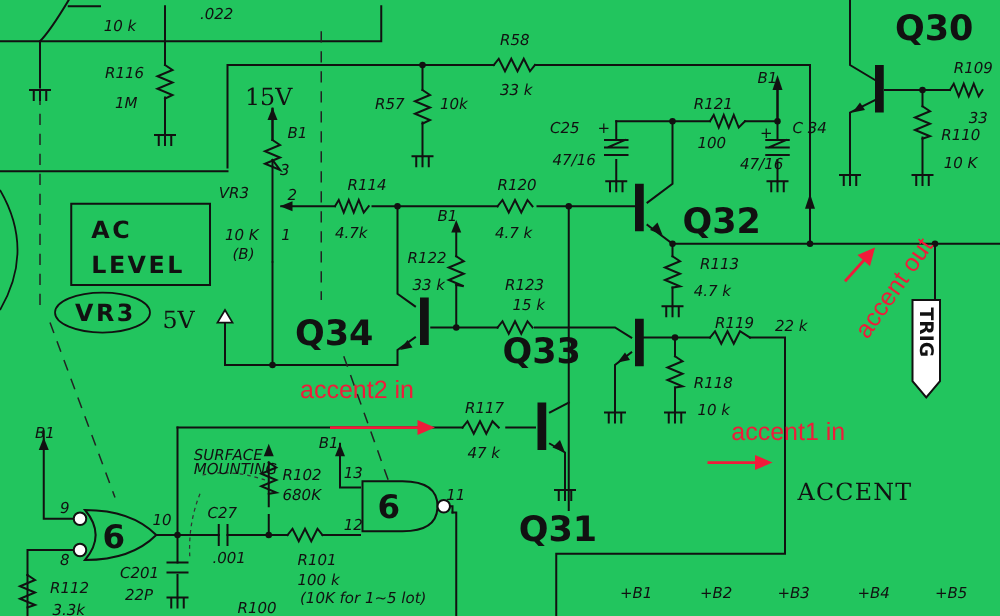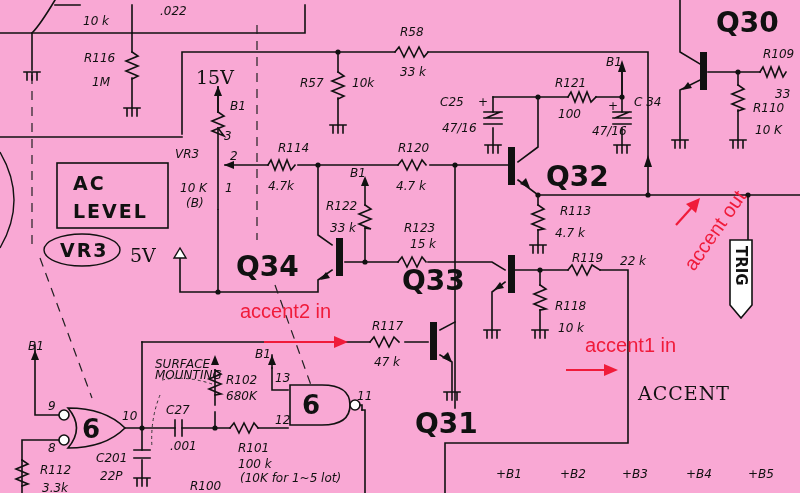--- a/index.html
+++ b/index.html
@@ -1,16 +1,16 @@
 <!DOCTYPE html>
 <html><head>
 <meta charset="utf-8">
 <style>
   html,body{margin:0;padding:0;background:#fff;}
-  #wrap{position:relative;width:800px;height:493px;overflow:hidden;background:#f9a8d4;}
+  #wrap{position:relative;width:800px;height:493px;overflow:hidden;background:#22c55e;}
   svg{position:absolute;left:0;top:0;}
   .w{stroke:#111;stroke-width:1.6;fill:none;stroke-linecap:square;}
   .dash{stroke:#222;stroke-width:1.2;fill:none;stroke-dasharray:9 7;}
   .dot{fill:#111;}
   .lbl{font-family:"DejaVu Sans",sans-serif;font-style:italic;font-size:12px;fill:#111;}
   .big{font-family:"DejaVu Sans",sans-serif;font-weight:bold;font-size:28px;fill:#111;}
   .mid{font-family:"DejaVu Sans",sans-serif;font-weight:bold;font-size:19px;fill:#111;letter-spacing:2px;}
   .serif{font-family:"DejaVu Serif",serif;font-size:19px;fill:#111;}
   .red{font-family:"Liberation Sans",sans-serif;font-size:20px;fill:#f01b3a;}
   .redline{stroke:#f01b3a;stroke-width:2.2;fill:none;}

